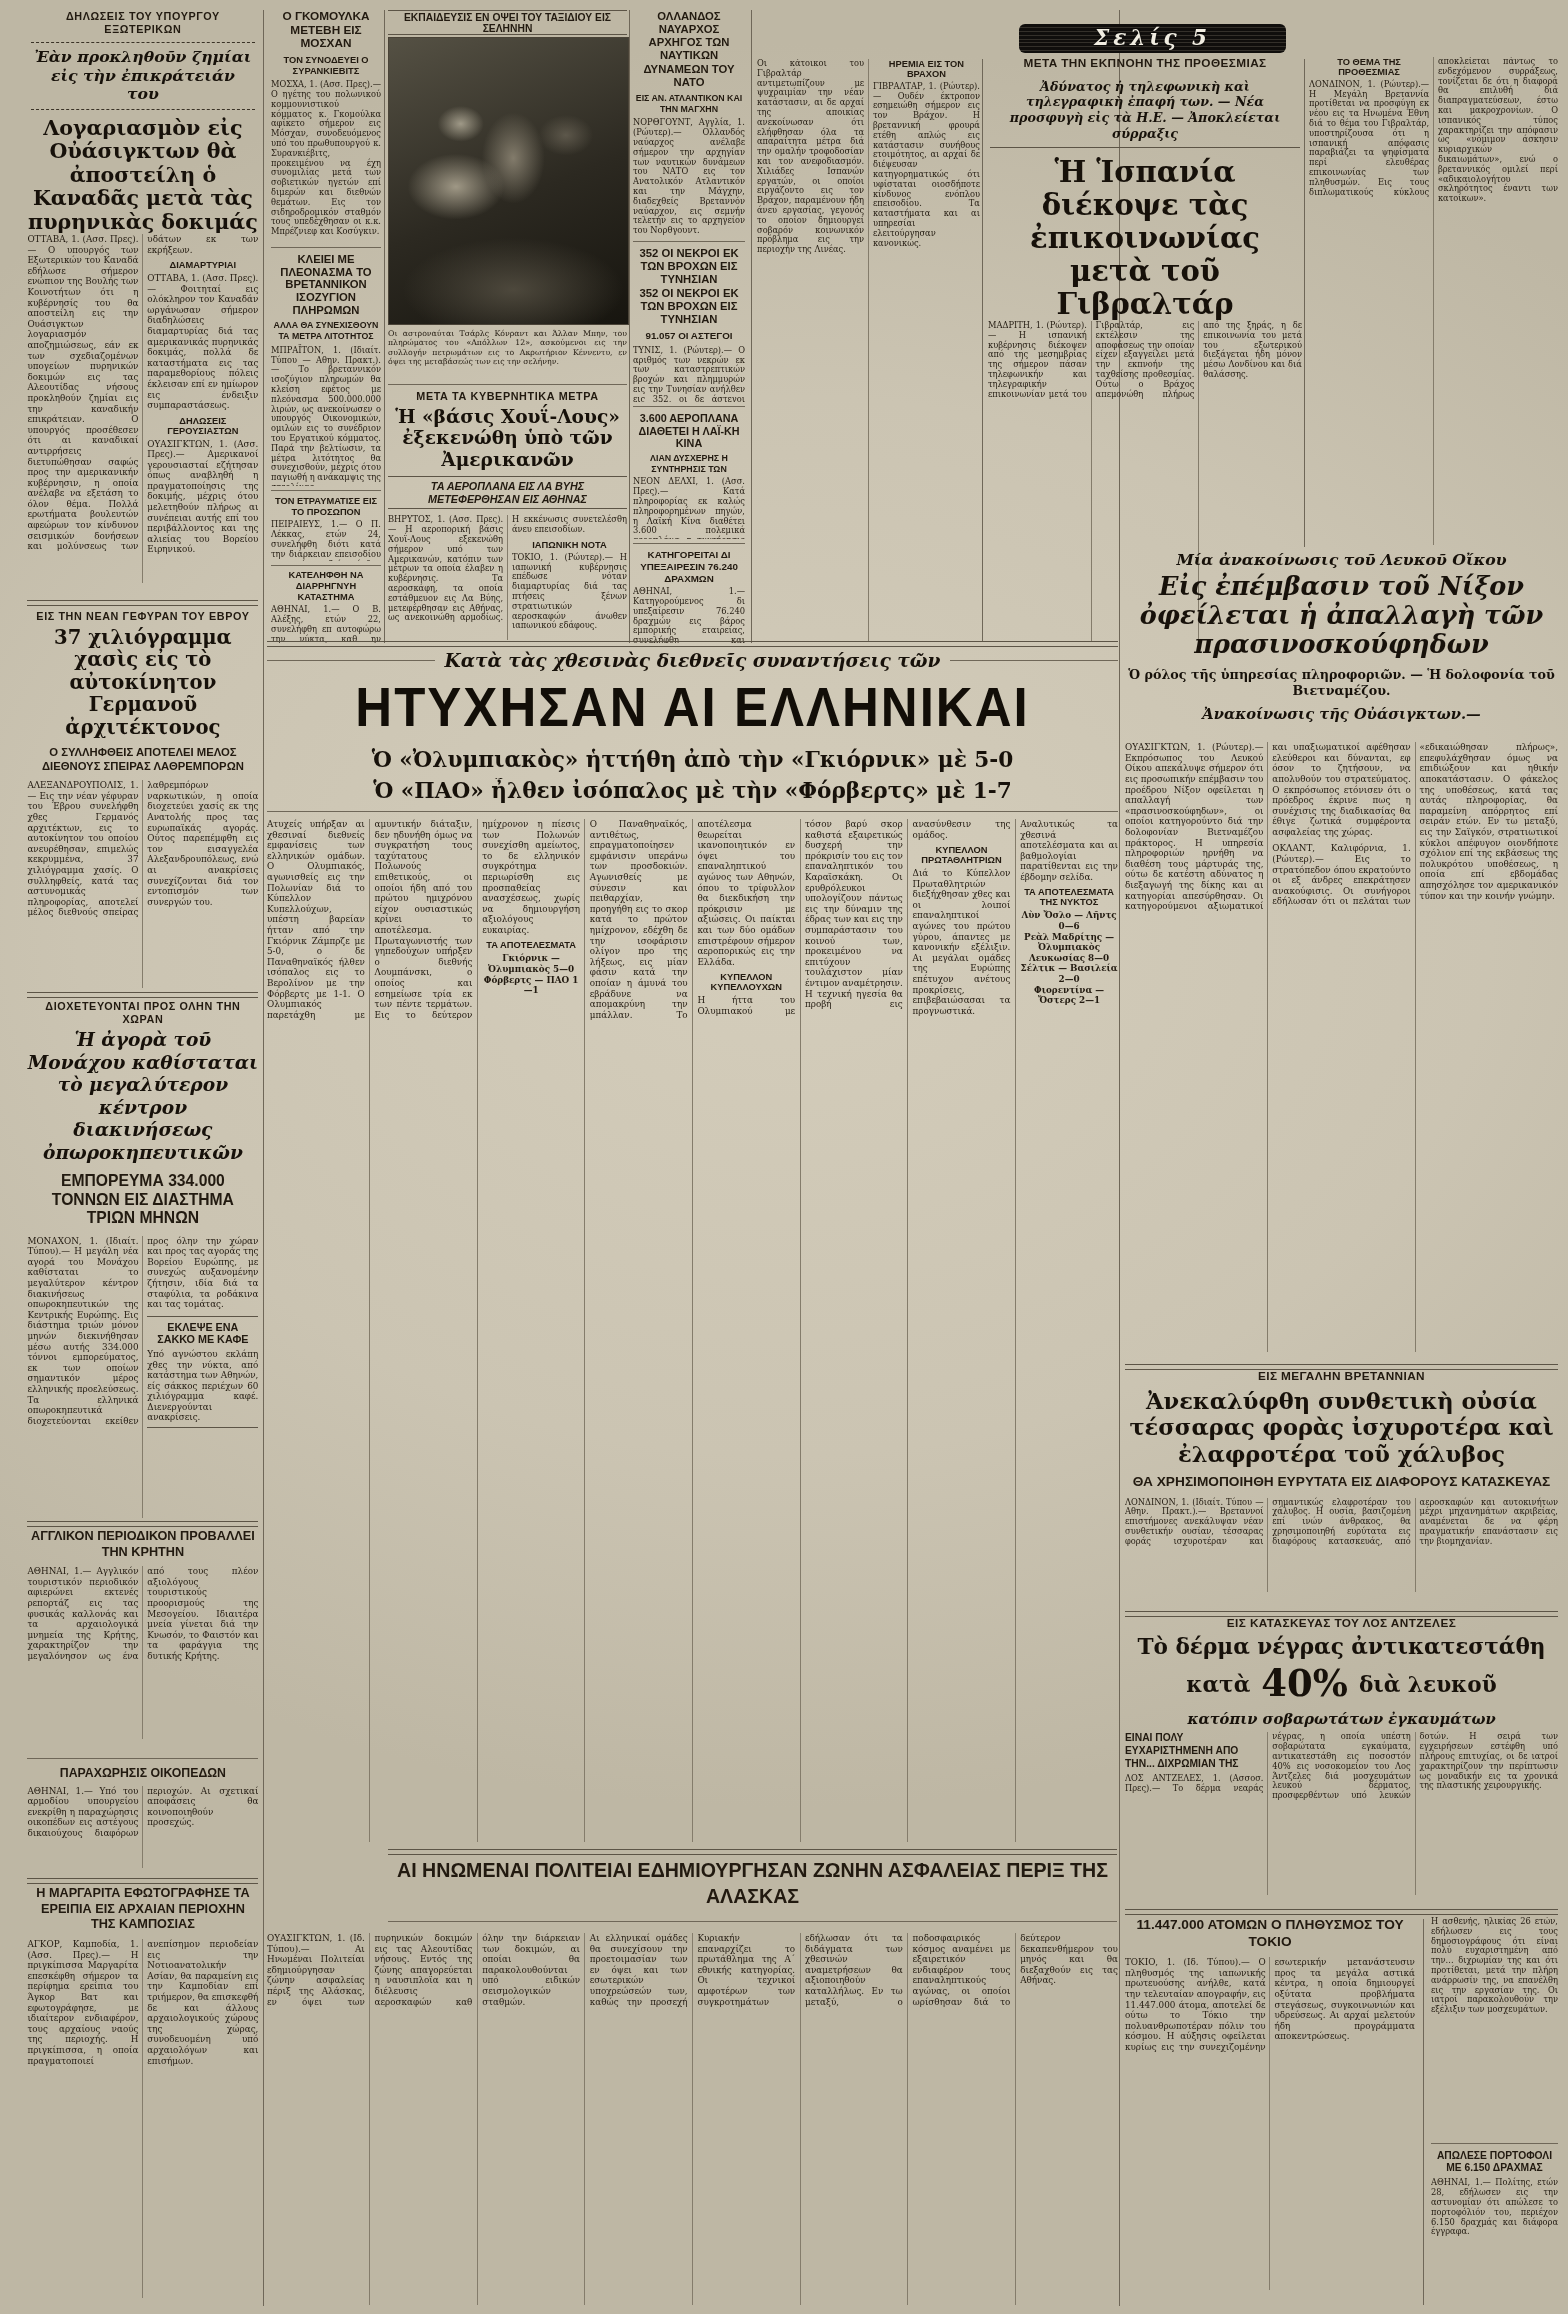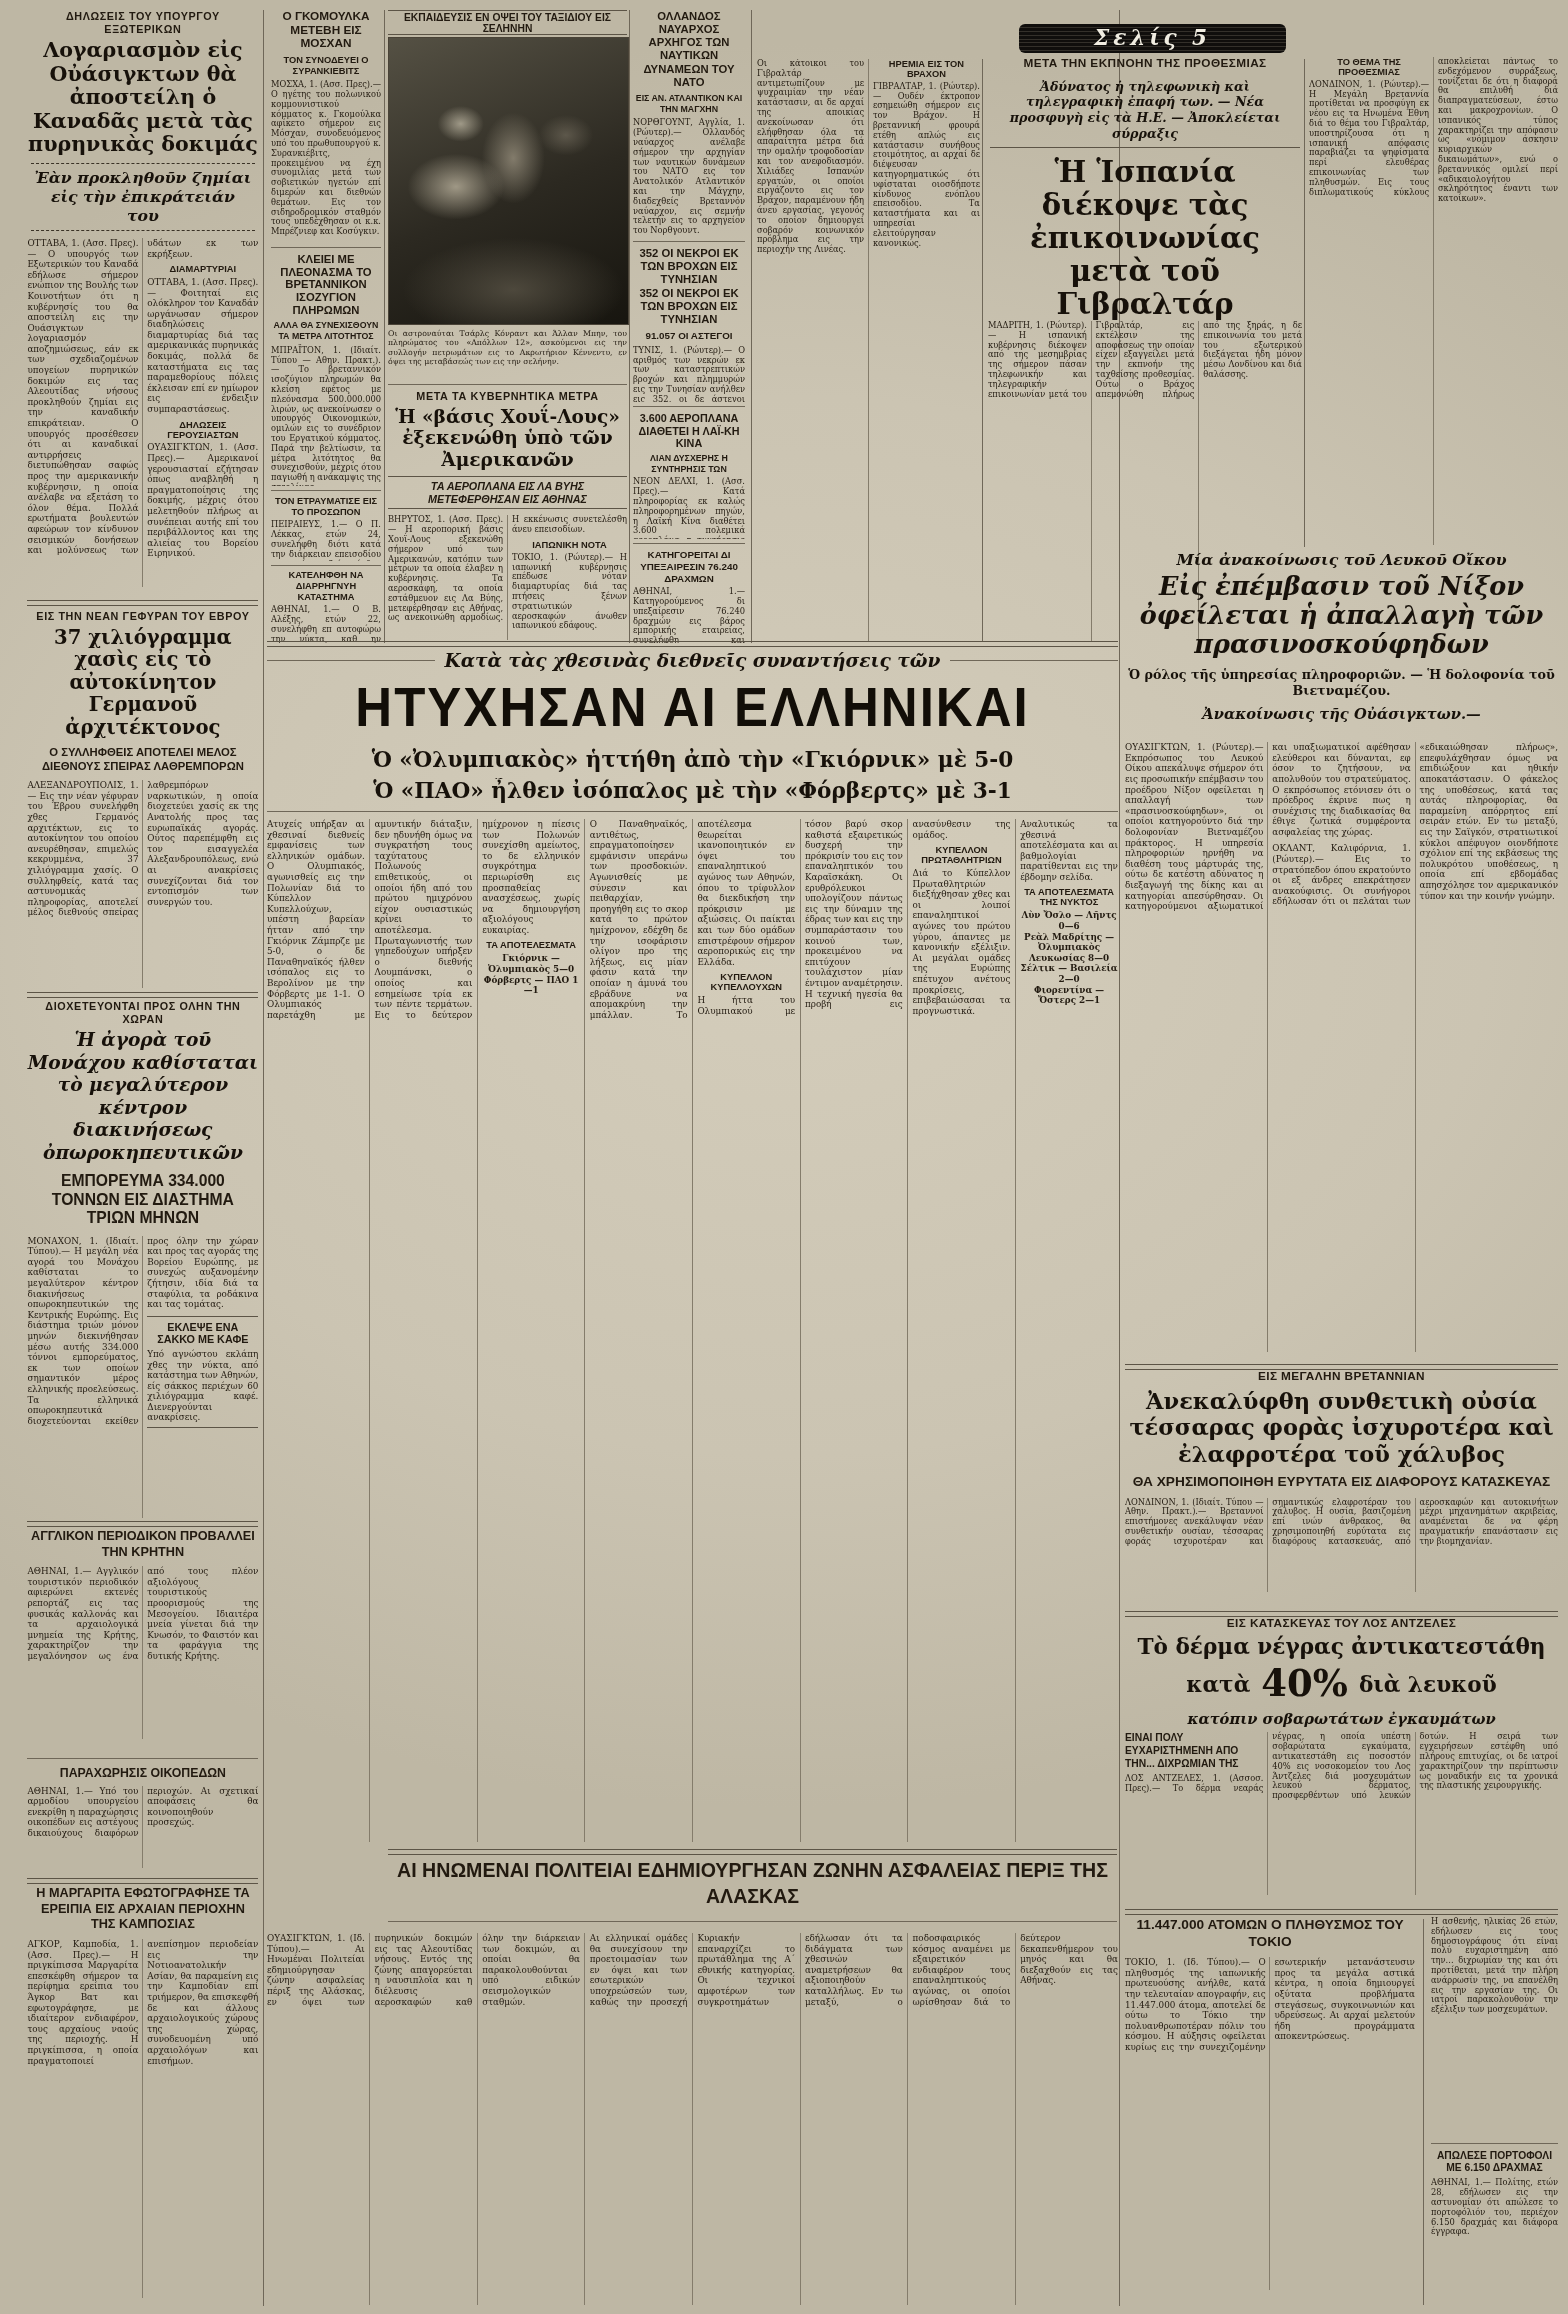--- a/index.html
+++ b/index.html
@@ -45,22 +45,22 @@
   <div class="vr" style="left:384px;top:9.8px;height:633px"></div>
   <div class="vr" style="left:629px;top:9.8px;height:633px"></div>
   <div class="vr" style="left:751px;top:9.8px;height:633px"></div>
   <div class="vr" style="left:982px;top:59px;height:582px"></div>
   <div class="vr" style="left:1304px;top:59px;height:488px"></div>
   <div class="vr" style="left:1119px;top:9.8px;height:2296px"></div>
   <div class="vr" style="left:1423px;top:1919px;height:386px"></div>
 
   <div class="art" style="left:27.4px;top:9.8px;width:231px;height:586px">
     <div class="kick">ΔΗΛΩΣΕΙΣ ΤΟΥ ΥΠΟΥΡΓΟΥ ΕΞΩΤΕΡΙΚΩΝ</div>
+    <div class="hl hlit dashbox" style="font-size:15.7px;line-height:18.6px;margin:6.9px 3.9px">Ἐὰν προκληθοῦν ζημίαι εἰς τὴν ἐπικράτειάν του</div>
     <div class="hl" style="font-size:20.6px;line-height:23.5px;margin-top:3.9px">Λογαριασμὸν εἰς Οὐάσιγκτων θὰ ἀποστείλη ὁ Καναδᾶς μετὰ τὰς πυρηνικὰς δοκιμάς</div>
-    <div class="hl hlit dashbox" style="font-size:15.7px;line-height:18.6px;margin:6.9px 3.9px">Ἐὰν προκληθοῦν ζημίαι εἰς τὴν ἐπικράτειάν του</div>
     <div class="c2" style="height:349px">
       <div class="b">ΟΤΤΑΒΑ, 1. (Ασσ. Πρες).— Ο υπουργός των Εξωτερικών του Καναδά εδήλωσε σήμερον ενώπιον της Βουλής των Κοινοτήτων ότι η κυβέρνησίς του θα αποστείλη εις την Ουάσιγκτων λογαριασμόν αποζημιώσεως, εάν εκ των σχεδιαζομένων υπογείων πυρηνικών δοκιμών εις τας Αλεουτίδας νήσους προκληθούν ζημίαι εις την καναδικήν επικράτειαν. Ο υπουργός προσέθεσεν ότι αι καναδικαί αντιρρήσεις διετυπώθησαν σαφώς προς την αμερικανικήν κυβέρνησιν, η οποία ανέλαβε να εξετάση το όλον θέμα. Πολλά ερωτήματα βουλευτών αφεώρων τον κίνδυνον σεισμικών δονήσεων και μολύνσεως των υδάτων εκ των εκρήξεων.</div>
       <div class="subin">ΔΙΑΜΑΡΤΥΡΙΑΙ</div>
       <div class="b">ΟΤΤΑΒΑ, 1. (Ασσ. Πρες).— Φοιτηταί εις ολόκληρον τον Καναδάν ωργάνωσαν σήμερον διαδηλώσεις διαμαρτυρίας διά τας αμερικανικάς πυρηνικάς δοκιμάς, πολλά δε καταστήματα εις τας παραμεθορίους πόλεις έκλεισαν επί εν ημίωρον εις ένδειξιν συμπαραστάσεως.</div>
       <div class="subin">ΔΗΛΩΣΕΙΣ ΓΕΡΟΥΣΙΑΣΤΩΝ</div>
       <div class="b">ΟΥΑΣΙΓΚΤΩΝ, 1. (Ασσ. Πρες).— Αμερικανοί γερουσιασταί εζήτησαν όπως αναβληθή η πραγματοποίησις της δοκιμής, μέχρις ότου μελετηθούν πλήρως αι συνέπειαι αυτής επί του περιβάλλοντος και της αλιείας του Βορείου Ειρηνικού.</div>
     </div>
   </div>
   <div class="hr2" style="left:27.4px;top:600px;width:231px"></div>
 
@@ -270,21 +270,21 @@
 
   <div class="art" style="left:267px;top:649px;width:851px;height:23.5px;display:flex;align-items:center;gap:9.8px">
     <div style="flex:1;height:1px;background:#6f6758"></div>
     <div class="hl hlit" style="font-size:18.6px;white-space:nowrap">Κατὰ τὰς χθεσινὰς διεθνεῖς συναντήσεις τῶν</div>
     <div style="flex:1;height:1px;background:#6f6758"></div>
   </div>
 
   <div class="art caps" style="left:267px;top:674px;width:851px;height:65px;font-size:51px;line-height:61px;letter-spacing:2px;color:#120e08;transform:scaleY(1.08);transform-origin:top">ΗΤΥΧΗΣΑΝ ΑΙ ΕΛΛΗΝΙΚΑΙ ΟΜΑΔΕΣ</div>
 
   <div class="art hl" style="left:267px;top:747px;width:851px;height:29px;font-size:21.6px;line-height:25.5px">Ὁ «Ὀλυμπιακὸς» ἡττήθη ἀπὸ τὴν «Γκιόρνικ» μὲ 5-0</div>
-  <div class="art hl" style="left:267px;top:778px;width:851px;height:29px;font-size:21.6px;line-height:25.5px;border-bottom:1px solid #6f6758;padding-bottom:3.9px">Ὁ «ΠΑΟ» ἦλθεν ἰσόπαλος μὲ τὴν «Φόρβερτς» μὲ 3-1</div>
+  <div class="art hl" style="left:267px;top:778px;width:851px;height:29px;font-size:21.6px;line-height:25.5px;border-bottom:1px solid #6f6758;padding-bottom:3.9px">Ὁ «ΠΑΟ» ἦλθεν ἰσόπαλος μὲ τὴν «Φόρβερτς» μὲ 1-7</div>
 
   <div class="art" style="left:267px;top:819px;width:851px;height:1023px">
     <div class="c8" style="height:1023px">
       <div class="b">Ατυχείς υπήρξαν αι χθεσιναί διεθνείς εμφανίσεις των ελληνικών ομάδων. Ο Ολυμπιακός, αγωνισθείς εις την Πολωνίαν διά το Κύπελλον Κυπελλούχων, υπέστη βαρείαν ήτταν από την Γκιόρνικ Ζάμπρζε με 5-0, ο δε Παναθηναϊκός ήλθεν ισόπαλος εις το Βερολίνον με την Φόρβερτς με 1-1. Ο Ολυμπιακός παρετάχθη με αμυντικήν διάταξιν, δεν ηδυνήθη όμως να συγκρατήση τους ταχύτατους Πολωνούς επιθετικούς, οι οποίοι ήδη από του πρώτου ημιχρόνου είχον ουσιαστικώς κρίνει το αποτέλεσμα. Πρωταγωνιστής των γηπεδούχων υπήρξεν ο διεθνής Λουμπάνσκι, ο οποίος και εσημείωσε τρία εκ των πέντε τερμάτων. Εις το δεύτερον ημίχρονον η πίεσις των Πολωνών συνεχίσθη αμείωτος, το δε ελληνικόν συγκρότημα περιωρίσθη εις προσπαθείας ανασχέσεως, χωρίς να δημιουργήση αξιολόγους ευκαιρίας.</div>
       <div class="subin">ΤΑ ΑΠΟΤΕΛΕΣΜΑΤΑ</div>
       <div class="b pre" style="text-align:center">Γκιόρνικ — Ὀλυμπιακὸς 5—0
 Φόρβερτς — ΠΑΟ 1—1</div>
       <div class="b" style="margin-top:4.9px">Ο Παναθηναϊκός, αντιθέτως, επραγματοποίησεν εμφάνισιν υπεράνω των προσδοκιών. Αγωνισθείς με σύνεσιν και πειθαρχίαν, προηγήθη εις το σκορ κατά το πρώτον ημίχρονον, εδέχθη δε την ισοφάρισιν ολίγον προ της λήξεως, εις μίαν φάσιν κατά την οποίαν η άμυνά του εβράδυνε να απομακρύνη την μπάλλαν. Το αποτέλεσμα θεωρείται ικανοποιητικόν εν όψει του επαναληπτικού αγώνος των Αθηνών, όπου το τρίφυλλον θα διεκδικήση την πρόκρισιν με αξιώσεις. Οι παίκται και των δύο ομάδων επιστρέφουν σήμερον αεροπορικώς εις την Ελλάδα.</div>
       <div class="subin">ΚΥΠΕΛΛΟΝ ΚΥΠΕΛΛΟΥΧΩΝ</div>
       <div class="b">Η ήττα του Ολυμπιακού με τόσον βαρύ σκορ καθιστά εξαιρετικώς δυσχερή την πρόκρισίν του εις τον επαναληπτικόν του Καραϊσκάκη. Οι ερυθρόλευκοι υπολογίζουν πάντως εις την δύναμιν της έδρας των και εις την συμπαράστασιν του κοινού των, προκειμένου να επιτύχουν τουλάχιστον μίαν έντιμον αναμέτρησιν. Η τεχνική ηγεσία θα προβή εις ανασύνθεσιν της ομάδος.</div>

